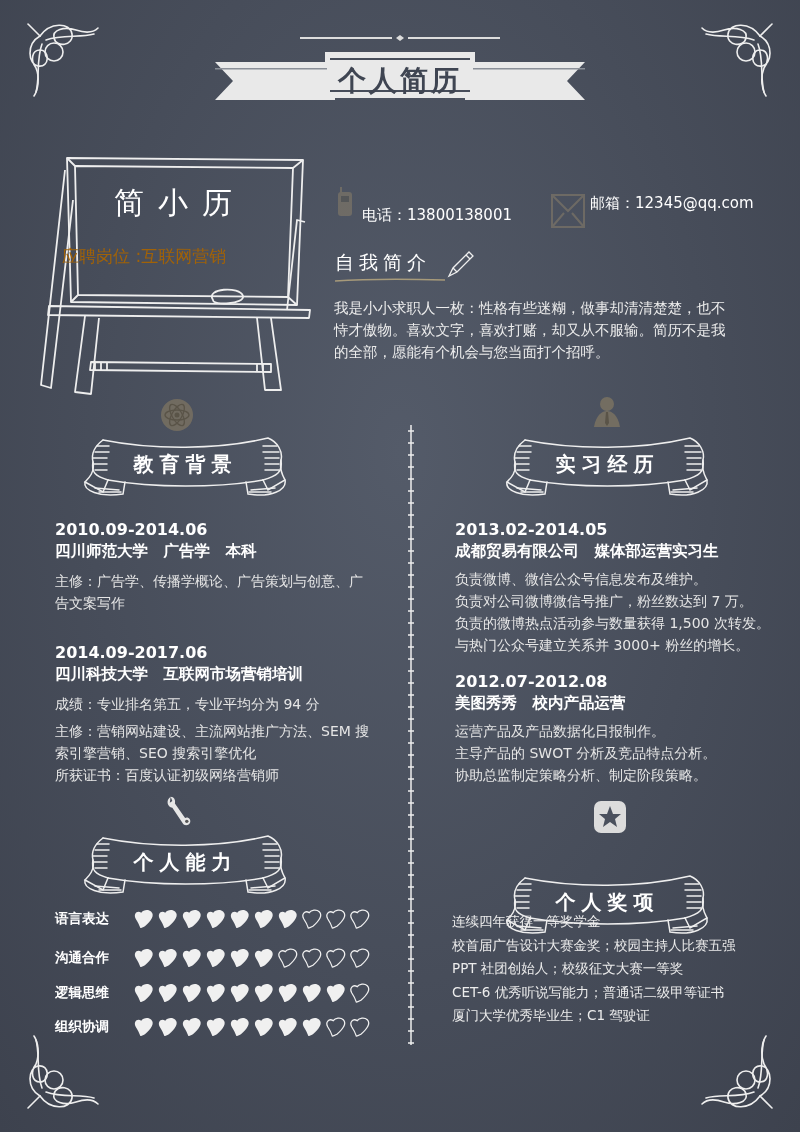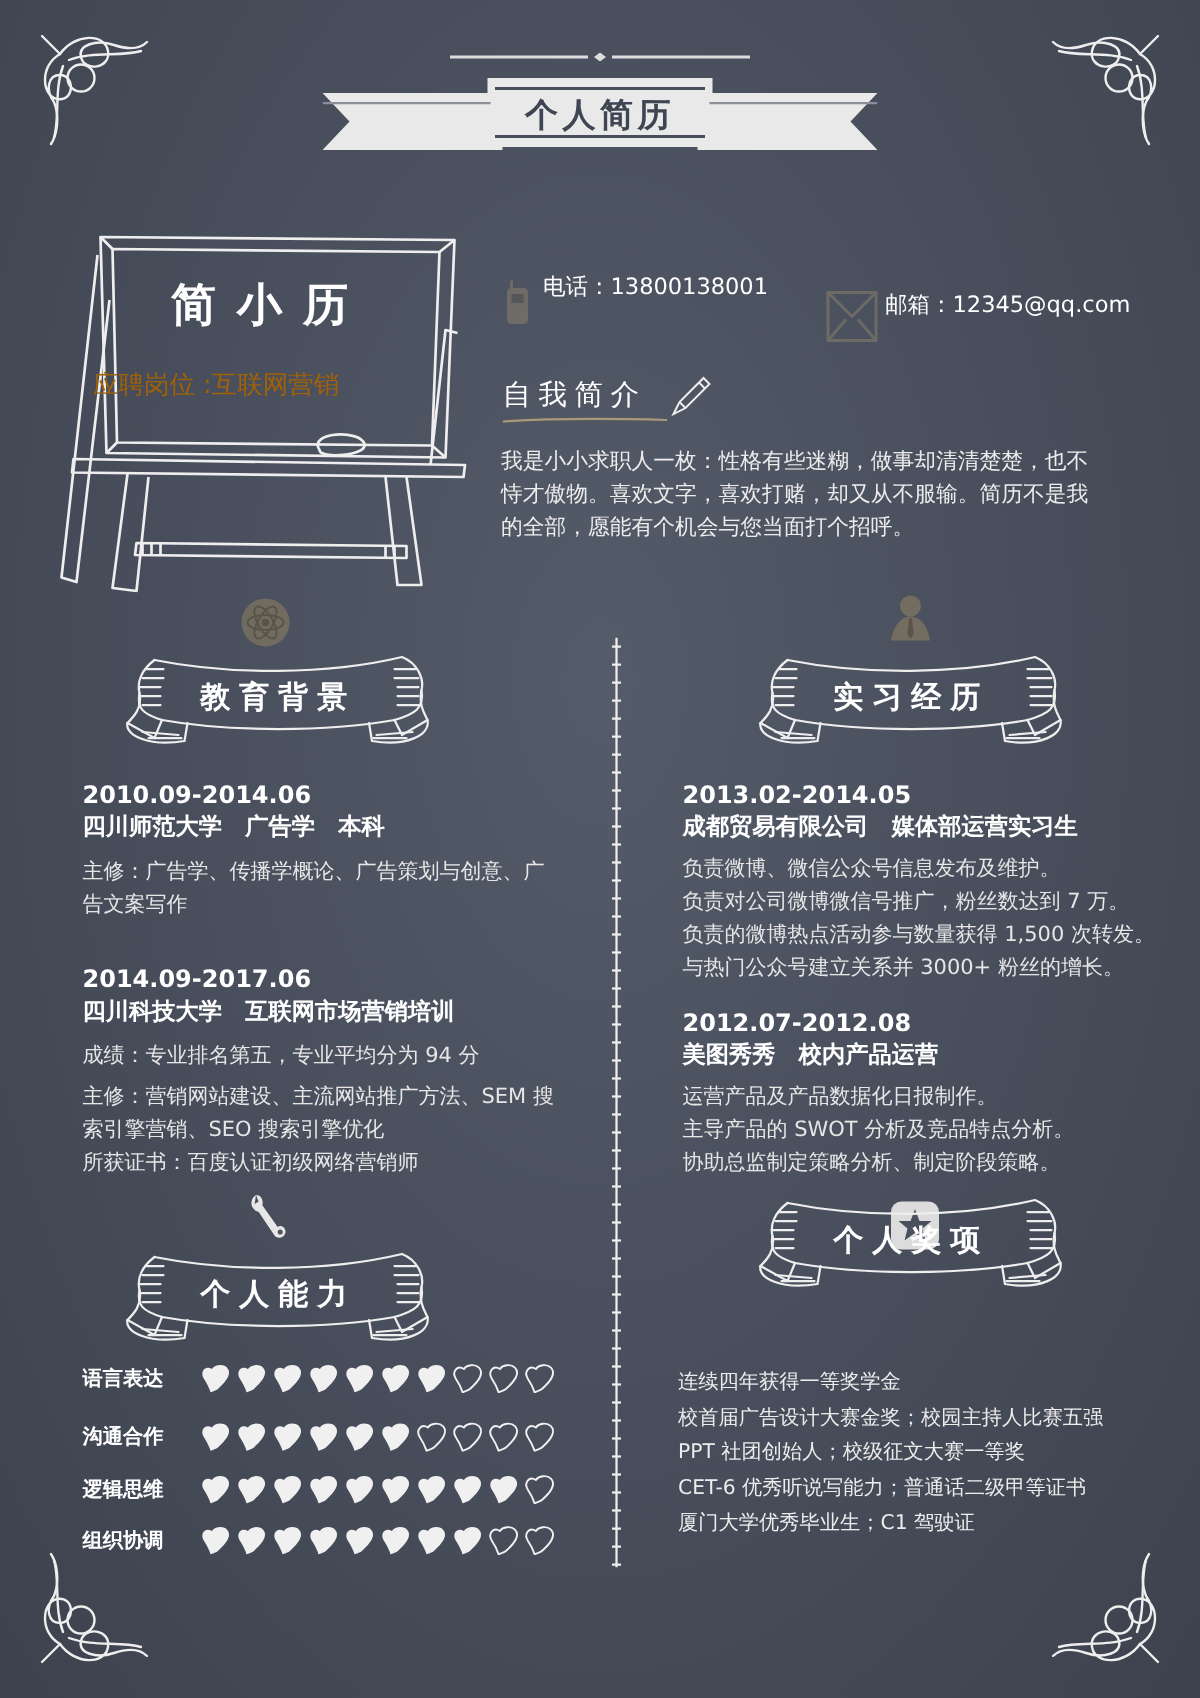--- a/index.html
+++ b/index.html
@@ -9,27 +9,27 @@
     font-family: "DejaVu Sans", "Liberation Sans", sans-serif;
     color:#f0f0f0;
   }
   .abs { position:absolute; }
   .corner { position:absolute; width:90px; height:90px; }
   
   .top-rule { left:300px; top:35px; width:200px; height:6px; }
   .title-banner { left:215px; top:50px; width:370px; height:60px; }
   .title-text {
     position:absolute; left:0; width:370px; top:12px; text-align:center;
-    font-size:22px; font-weight:bold; color:#3f4552; letter-spacing:3px;
+    font-size:28px; font-weight:bold; color:#3f4552; letter-spacing:3px;
   }
   
   .board-svg { left:35px; top:150px; width:280px; height:245px; }
   .board-title {
     left:80px; top:183px; width:200px; text-align:center;
-    font-size:30px; font-weight:bold; letter-spacing:14px; color:#fff;
+    font-size:30px; font-weight:normal; letter-spacing:14px; color:#fff;
   }
   .board-sub {
     left:62px; top:245px; width:230px; text-align:left;
     font-size:17px; color:#a16207;
   }
   
   .contact { font-size:15px; color:#fff; }
   .contact-icon { opacity:0.55; }
   .intro-heading { left:335px; top:250px; font-size:19px; letter-spacing:5px; color:#fff; }
   .intro-underline { left:335px; top:278px; width:110px; height:4px; }
@@ -146,21 +146,21 @@
   </g>
 </svg>
 <div class="abs board-title">简小历</div>
 <div class="abs board-sub">应聘岗位 :互联网营销</div>
 
 <svg class="abs contact-icon" style="left:336px;top:186px" width="18" height="32" viewBox="0 0 18 32">
   <rect x="2" y="6" width="14" height="24" rx="3" fill="#8a7f6a"></rect>
   <rect x="4" y="1" width="2" height="6" fill="#8a7f6a"></rect>
   <rect x="5" y="10" width="8" height="6" fill="#5a5850"></rect>
 </svg>
-<div class="abs contact" style="left:362px;top:182px">电话：13800138001</div>
+<div class="abs contact" style="left:362px;top:206px">电话：13800138001</div>
 <svg class="abs contact-icon" style="left:550px;top:193px" width="36" height="36" viewBox="0 0 36 36">
   <rect x="2" y="2" width="32" height="32" fill="none" stroke="#8a7f6a" stroke-width="2"></rect>
   <path d="M2 2 L18 18 L34 2 M2 34 L14 20 M34 34 L22 20" fill="none" stroke="#8a7f6a" stroke-width="2"></path>
 </svg>
 <div class="abs contact" style="left:590px;top:194px">邮箱：12345@qq.com</div>
 
 <div class="abs intro-heading">自我简介</div>
 <svg class="abs intro-underline" viewBox="0 0 110 4">
   <path d="M0 3 C30 1,70 1,110 2" stroke="#a79a7a" stroke-width="1.5" fill="none"></path>
 </svg>
@@ -452,21 +452,21 @@
       <svg class="heart" viewBox="0 0 24 22">
         <use href="#heart-empty"></use>
       </svg>
     </div>
 </div>
 
 <svg class="sec-icon" style="left:593px;top:800px" viewBox="0 0 34 34">
   <rect x="1" y="1" width="32" height="32" rx="7" fill="#dcdcdc"></rect>
   <polygon points="17,6 20,14 28,14 22,19 24,27 17,22 10,27 12,19 6,14 14,14" fill="#4a505d"></polygon>
 </svg>
-<div class="ribbon" style="left:495px;top:794px">
+<div class="ribbon" style="left:495px;top:870px">
   <svg width="225" height="70">
       <use href="#ribbon-sym"></use>
     </svg>
   <div class="ribbon-label">个人奖项</div>
 </div>
 
 <div class="block" style="left:452px;top:910px">
   <div class="award-line">连续四年获得一等奖学金</div>
   <div class="award-line">校首届广告设计大赛金奖；校园主持人比赛五强</div>
   <div class="award-line">PPT 社团创始人；校级征文大赛一等奖</div>

